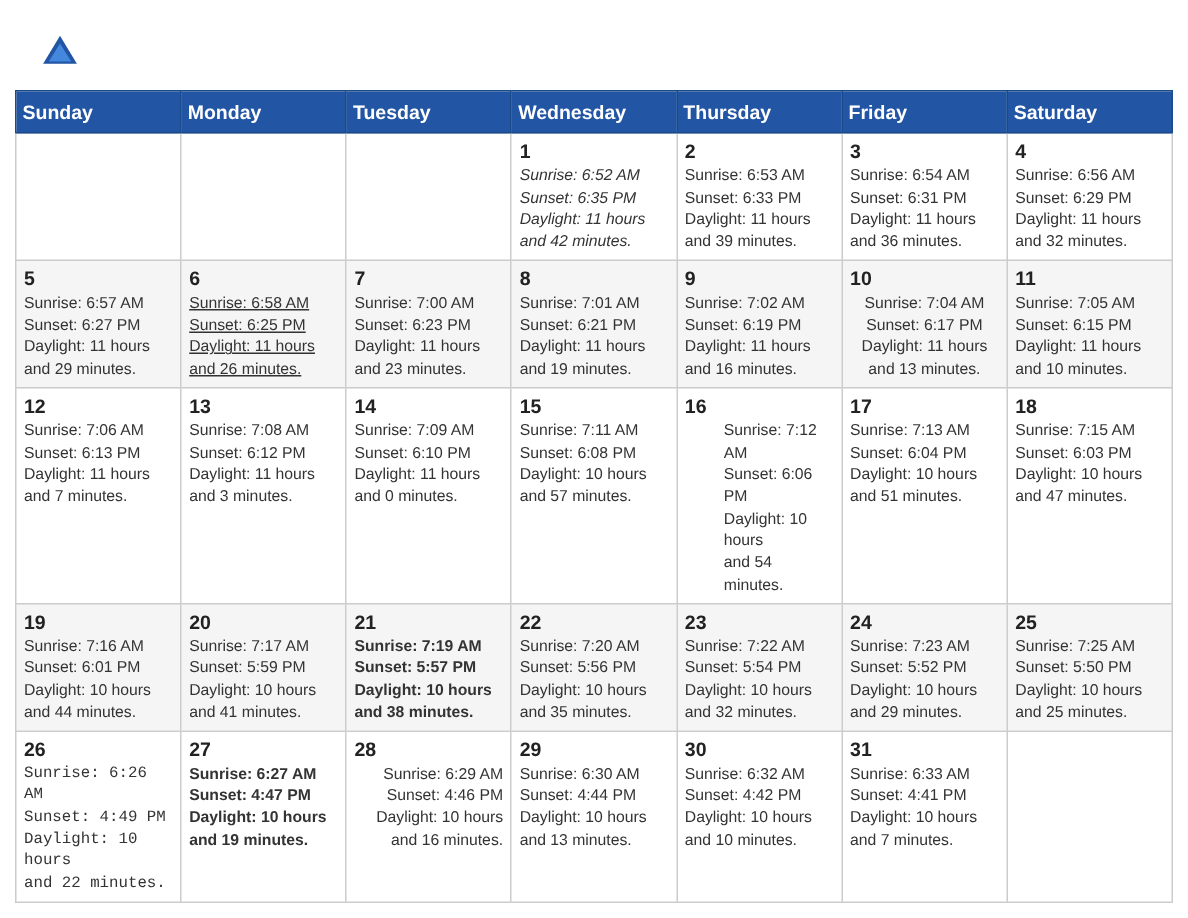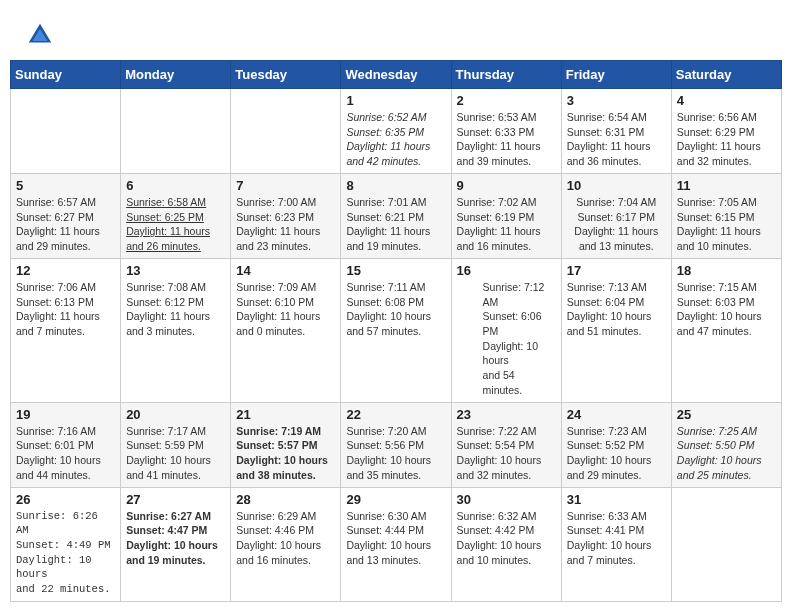--- a/index.html
+++ b/index.html
@@ -307,21 +307,21 @@
           </td>
           <td>
             <span class="day-number">24</span>
             <div class="day-info" style="white-space: pre-line;">Sunrise: 7:23 AM
 Sunset: 5:52 PM
 Daylight: 10 hours
 and 29 minutes.</div>
           </td>
           <td>
             <span class="day-number">25</span>
-            <div class="day-info" style="white-space: pre-line; font-style: italic;">Sunrise: 7:25 AM
+            <div class="day-info" style="white-space: pre-line;">Sunrise: 7:25 AM
 Sunset: 5:50 PM
 Daylight: 10 hours
 and 25 minutes.</div>
           </td>
         </tr>
         <tr>
           <td>
             <span class="day-number">26</span>
             <div class="day-info" style="white-space: pre-line; font-family: Liberation Mono, monospace;">Sunrise: 6:26 AM
 Sunset: 4:49 PM
@@ -330,21 +330,21 @@
           </td>
           <td>
             <span class="day-number">27</span>
             <div class="day-info" style="white-space: pre-line; font-weight: bold;">Sunrise: 6:27 AM
 Sunset: 4:47 PM
 Daylight: 10 hours
 and 19 minutes.</div>
           </td>
           <td>
             <span class="day-number">28</span>
-            <div class="day-info" style="white-space: pre-line;">Sunrise: 6:29 AM
+            <div class="day-info" style="white-space: pre-line; text-align: right;">Sunrise: 6:29 AM
 Sunset: 4:46 PM
 Daylight: 10 hours
 and 16 minutes.</div>
           </td>
           <td>
             <span class="day-number">29</span>
             <div class="day-info" style="white-space: pre-line;">Sunrise: 6:30 AM
 Sunset: 4:44 PM
 Daylight: 10 hours
 and 13 minutes.</div>

